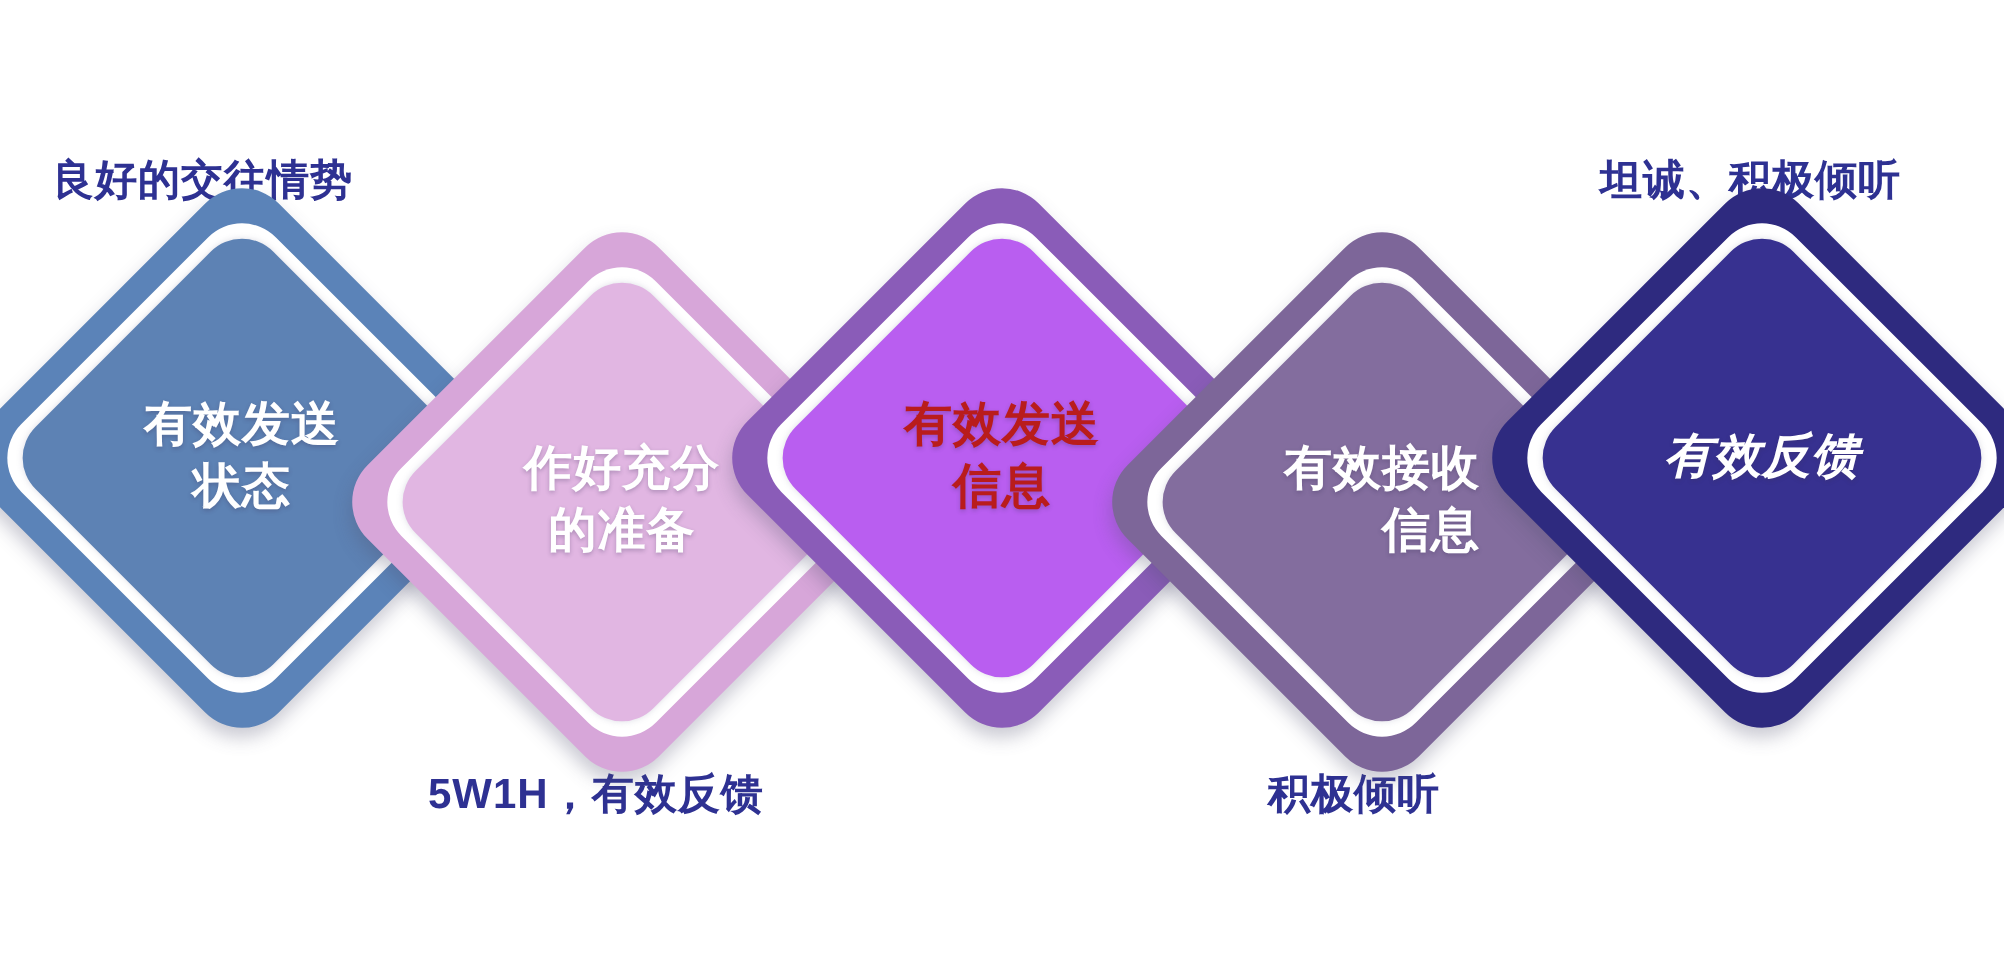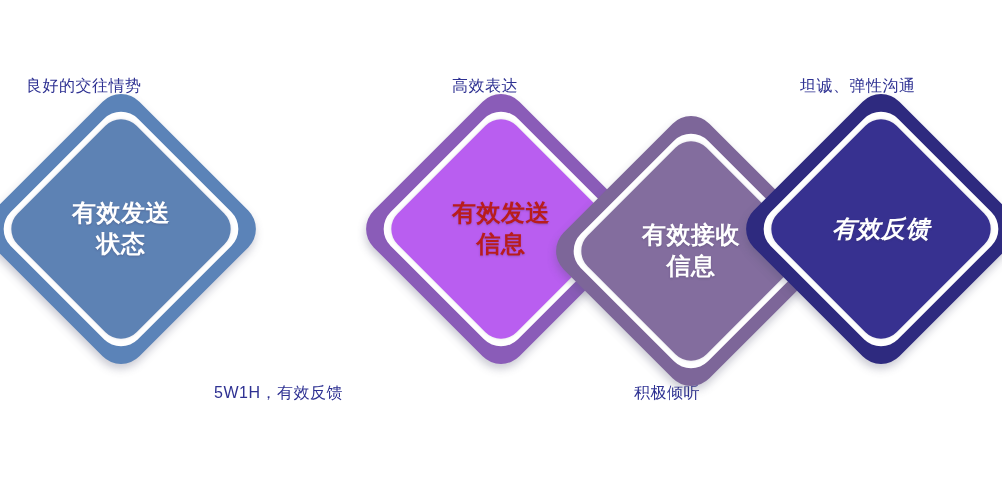--- a/index.html
+++ b/index.html
@@ -71,65 +71,71 @@
     letter-spacing: 0.5px;
     text-shadow: 0 1px 2px rgba(60,50,90,0.30);
     white-space: pre-line;
     pointer-events: none;
   }
 
   
   .caption {
     position: absolute;
     color: #2e3192;
-    font-weight: normal;
-    font-size: 16px;
+    font-weight: bold;
+    font-size: 21px;
     letter-spacing: 0.5px;
     white-space: nowrap;
   }
   .caption-top { }
   .caption-bottom { }
 </style>
 </head>
 <body>
 
 <div id="stage" style="background: rgb(255, 255, 255);">
 
   <div class="caption caption-top" style="left: 26px; top: 76px; color: rgb(46, 49, 146);">良好的交往情势</div>
 
-  <div class="caption caption-top" style="left: 452px; top: 76px; color: rgb(46, 49, 146);">高效表达</div>
 
-  <div class="caption caption-top" style="left: 800px; top: 76px; color: rgb(46, 49, 146);">坦诚、弹性沟通</div>
+  <div class="caption caption-top" style="left: 800px; top: 76px; color: rgb(46, 49, 146);">坦诚、积极倾听</div>
 
   <div class="caption caption-bottom" style="left: 214px; top: 383px; color: rgb(46, 49, 146);">5W1H，有效反馈</div>
 
   <div class="caption caption-bottom" style="left: 634px; top: 383px; color: rgb(46, 49, 146); text-align: right;">积极倾听</div>
 
   <div class="diamond-slot" style="left:18px; top:126px;">
     <div class="diamond-outer" style="background: rgb(91, 131, 184);"></div>
     <div class="diamond-gap" style="background: rgb(255, 255, 255);"></div>
     <div class="diamond-inner" style="background: rgb(93, 130, 180);"></div>
     <div class="diamond-label" style="color: rgb(255, 255, 255);">有效发送
 状态</div>
   </div>
 
+  <div class="diamond-slot" style="left:208px; top:148px;">
+    <div class="diamond-outer" style="background: rgb(215, 166, 217);"></div>
+    <div class="diamond-gap" style="background: rgb(255, 255, 255);"></div>
+    <div class="diamond-inner" style="background: rgb(225, 182, 226);"></div>
+    <div class="diamond-label" style="color: rgb(255, 255, 255);">作好充分
+的准备</div>
+  </div>
 
   <div class="diamond-slot" style="left:398px; top:126px;">
     <div class="diamond-outer" style="background: rgb(138, 92, 184);"></div>
     <div class="diamond-gap" style="background: rgb(255, 255, 255);"></div>
     <div class="diamond-inner" style="background: rgb(185, 94, 240);"></div>
     <div class="diamond-label" style="color: #b91c1c;">有效发送
 信息</div>
   </div>
 
   <div class="diamond-slot" style="left:588px; top:148px;">
     <div class="diamond-outer" style="background: rgb(125, 102, 153);"></div>
     <div class="diamond-gap" style="background: rgb(255, 255, 255);"></div>
     <div class="diamond-inner" style="background: rgb(131, 109, 158);"></div>
-    <div class="diamond-label" style="color: rgb(255, 255, 255);">有效接收
+    <div class="diamond-label" style="color: rgb(255, 255, 255); text-align: right;">有效接收
 信息</div>
   </div>
 
   <div class="diamond-slot" style="left:778px; top:126px;font-style:italic;">
     <div class="diamond-outer" style="background: rgb(46, 42, 127);"></div>
     <div class="diamond-gap" style="background: rgb(255, 255, 255);"></div>
     <div class="diamond-inner" style="background: rgb(55, 49, 144);"></div>
     <div class="diamond-label" style="color: rgb(255, 255, 255);">有效反馈</div>
   </div>
 

